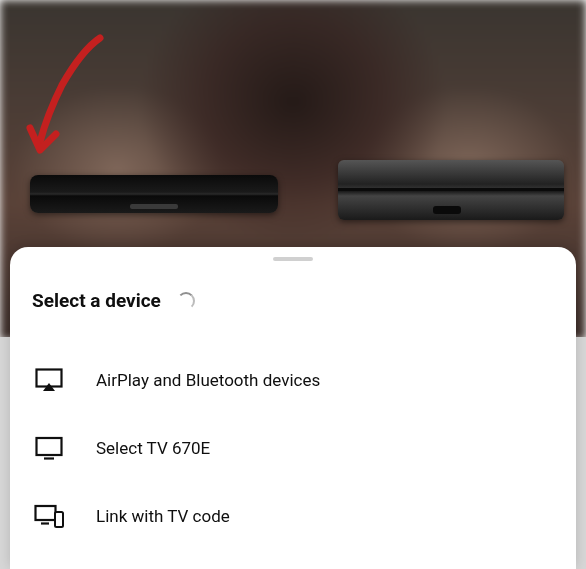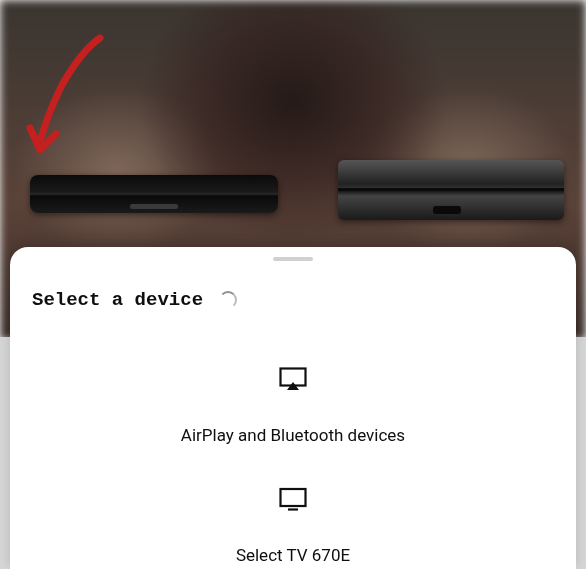--- a/index.html
+++ b/index.html
@@ -116,21 +116,20 @@
       height: 4px;
       background: #d0d0d0;
       border-radius: 2px;
       margin: 0 auto 28px auto;
     }
     .sheet-header {
       display: flex;
       align-items: center;
       gap: 16px;
       padding: 0 22px 26px 22px;
-      font-family: Liberation Mono, monospace;
     }
     .sheet-title {
       font-size: 19px;
       font-weight: 700;
       color: #0f0f0f;
     }
     .spinner {
       width: 18px;
       height: 18px;
       border: 2px solid transparent;
@@ -142,21 +141,20 @@
     @keyframes spin { to { transform: rotate(360deg); } }
     .device-list {
       padding: 8px 0;
     }
     .device-item {
       display: flex;
       align-items: center;
       gap: 32px;
       padding: 20px 24px;
       cursor: pointer;
-      flex-direction: column;
     }
     .device-icon {
       width: 30px;
       height: 28px;
       display: flex;
       align-items: center;
       justify-content: center;
       flex-shrink: 0;
     }
     .device-label {
@@ -211,16 +209,17 @@
     </div>
 
     <div class="device-item">
       <span class="device-icon">
         <svg width="30" height="24" viewBox="0 0 30 24">
           <rect x="1.5" y="2" width="20" height="14" stroke="#0f0f0f" stroke-width="2.2" fill="none"></rect>
           <line x1="7" y1="19.5" x2="15" y2="19.5" stroke="#0f0f0f" stroke-width="2.2"></line>
           <rect x="21" y="8" width="8" height="15" rx="1.5" stroke="#0f0f0f" stroke-width="2" fill="#fff"></rect>
         </svg>
       </span>
+      <span class="device-label">Link with TV code</span>
     </div>
 
   </div>
 </div>
 
 </body></html>

